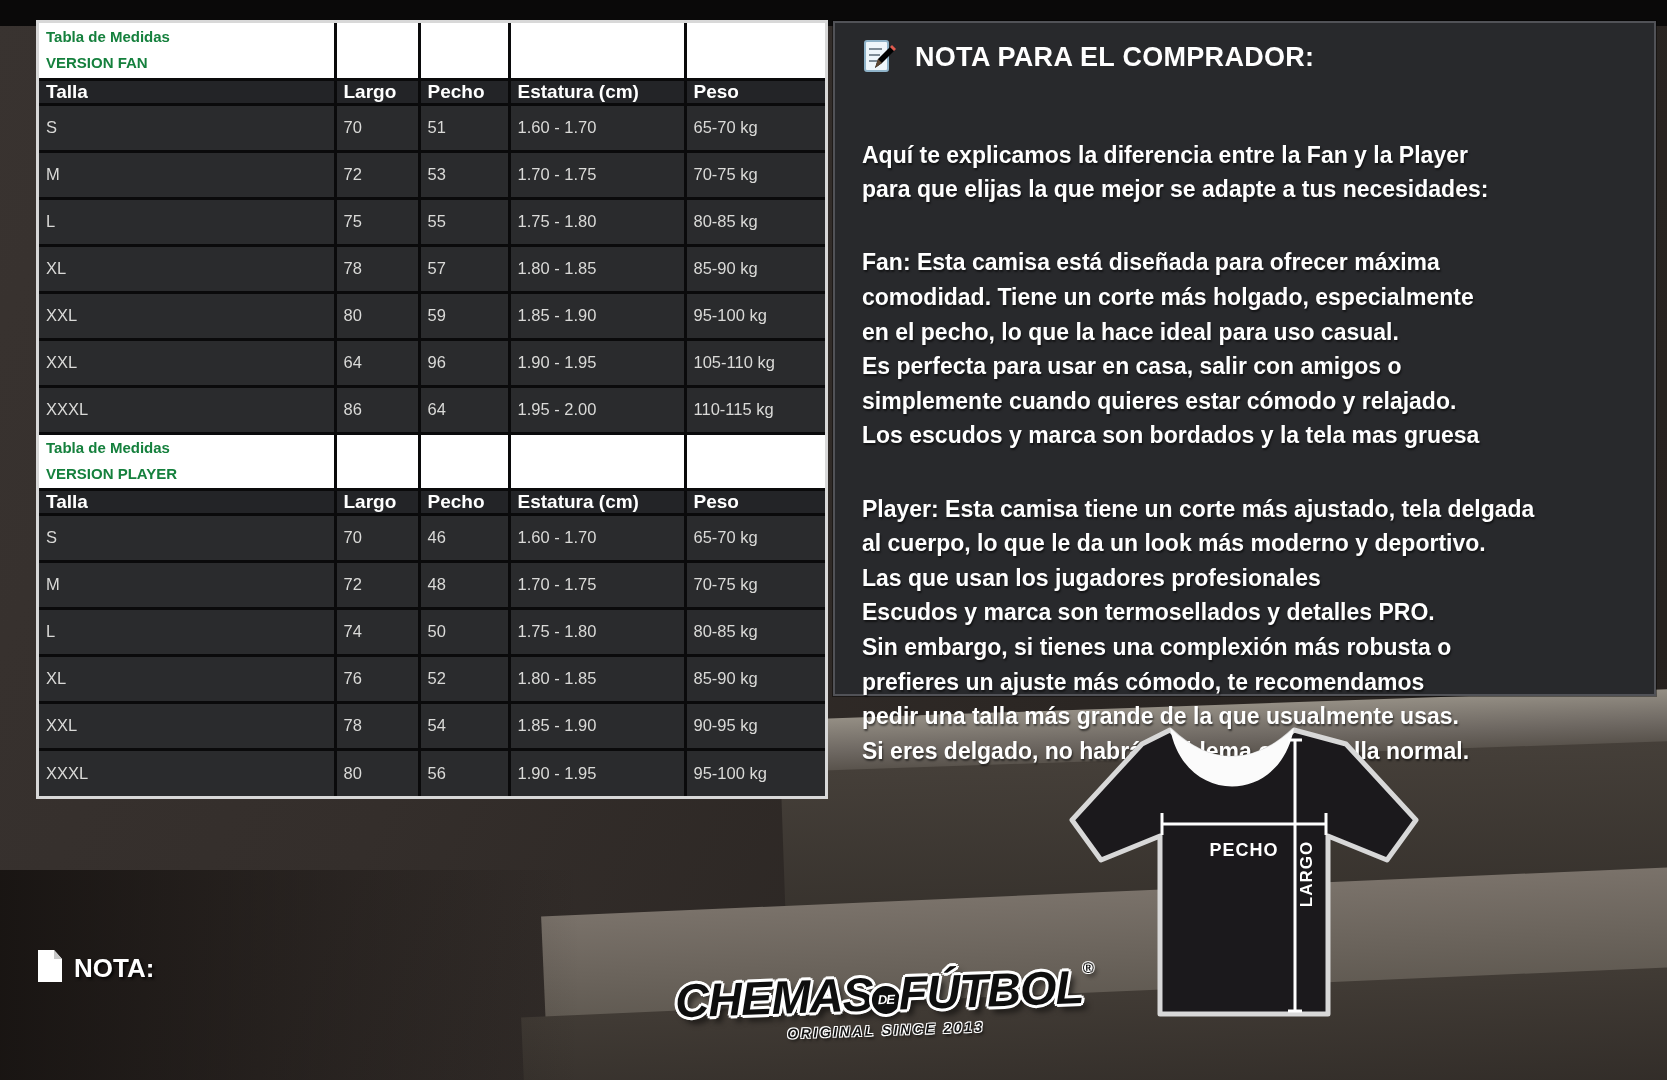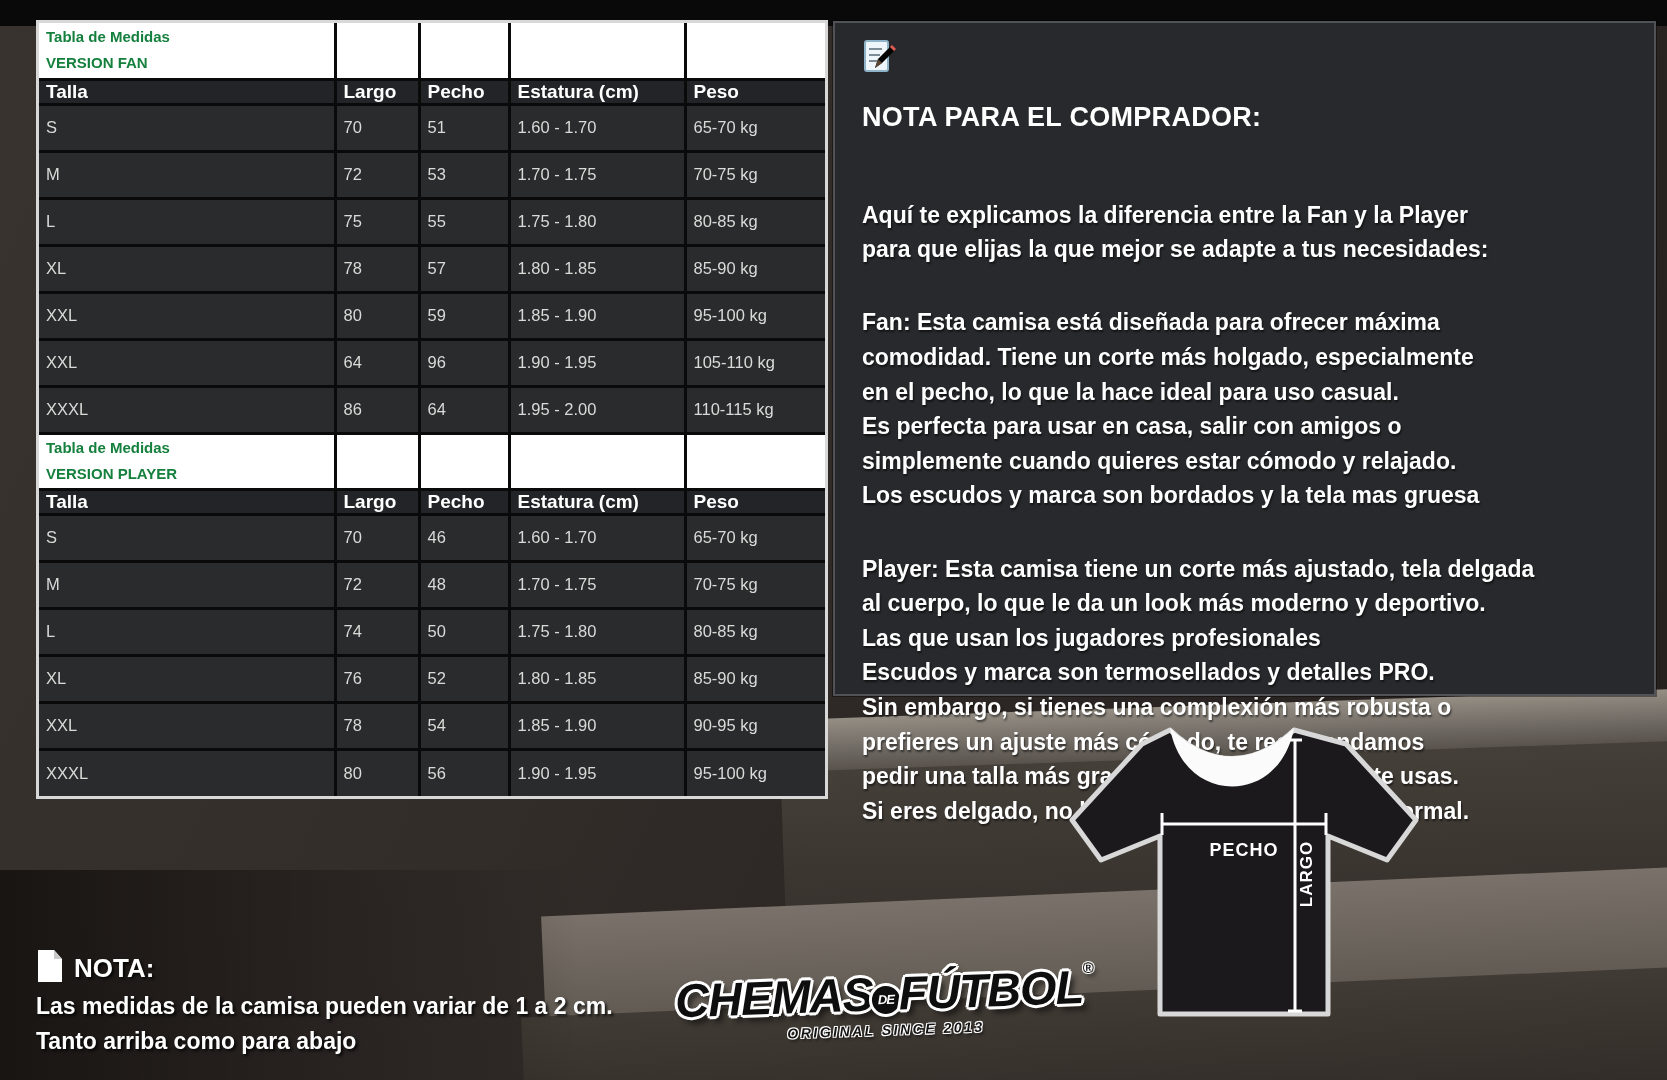--- a/index.html
+++ b/index.html
@@ -42,22 +42,22 @@
   td.band-title{ color:#15803d; font-weight:bold; font-size:15px; line-height:26px;
                  white-space:pre-line; vertical-align:middle; }
   tr.head td   { background:#232427; color:#ffffff; font-weight:bold;
                  font-size:19px; height:21px; }
   tbody.rows td{ background:#2a2b2d; color:#dadad8; font-size:16.5px; height:47px; }
 
   
   .note-panel { position:absolute; left:833px; top:21px; width:823px; height:675px;
                 background:#28292c; border:2px solid #515257; z-index:2;
                 padding:16px 22px 0 27px; box-shadow:0 0 0 1px rgba(0,0,0,.4); }
-  .note-title { display:flex; align-items:flex-start; gap:29px; color:#fff;
-                font-size:27px; font-weight:bold; letter-spacing:.3px;flex-direction:column; }
+  .note-title { display:flex; align-items:flex-end; gap:19px; color:#fff;
+                font-size:27px; font-weight:bold; letter-spacing:.3px; }
   .note-body  { margin-top:30px; color:#fff; font-size:23px; font-weight:bold;
                 line-height:34.6px; white-space:pre-line;
                 text-shadow:1px 2px 2px rgba(0,0,0,.55); }
   .note-par + .note-par { margin-top:4px; }
 
   
   .bottom-note { position:absolute; left:36px; top:948px; z-index:3; color:#fff; }
   .bn-title { display:flex; align-items:flex-end; gap:10px; font-size:26px; font-weight:bold;
               text-shadow:2px 2px 3px rgba(0,0,0,.85); }
   .bn-body  { margin-top:5px; font-size:23px; font-weight:bold; line-height:35px;
@@ -297,22 +297,20 @@
   </svg>
 
   <div class="bottom-note">
     <div class="bn-title">
       <svg width="28" height="36" viewBox="0 0 28 36">
         <path d="M2,2 h16 l8,9 v23 h-24 z" fill="#ffffff"></path>
         <path d="M18,2 l8,9 h-8 z" fill="#c9c9c9"></path>
       </svg>
       <span>NOTA:</span>
     </div>
-    <div class="bn-body">Las medidas de la camisa pueden variar de 1 a 2 cm.
-Tanto arriba como para abajo</div>
   </div>
 
   <div class="logo">
     <div class="logo-main">
       <span>CHEMAS</span><span class="logo-de">DE</span><span>FÚTBOL</span><span class="logo-reg">®</span>
     </div>
     <div class="logo-sub">ORIGINAL SINCE 2013</div>
   </div>
 
 </div>

